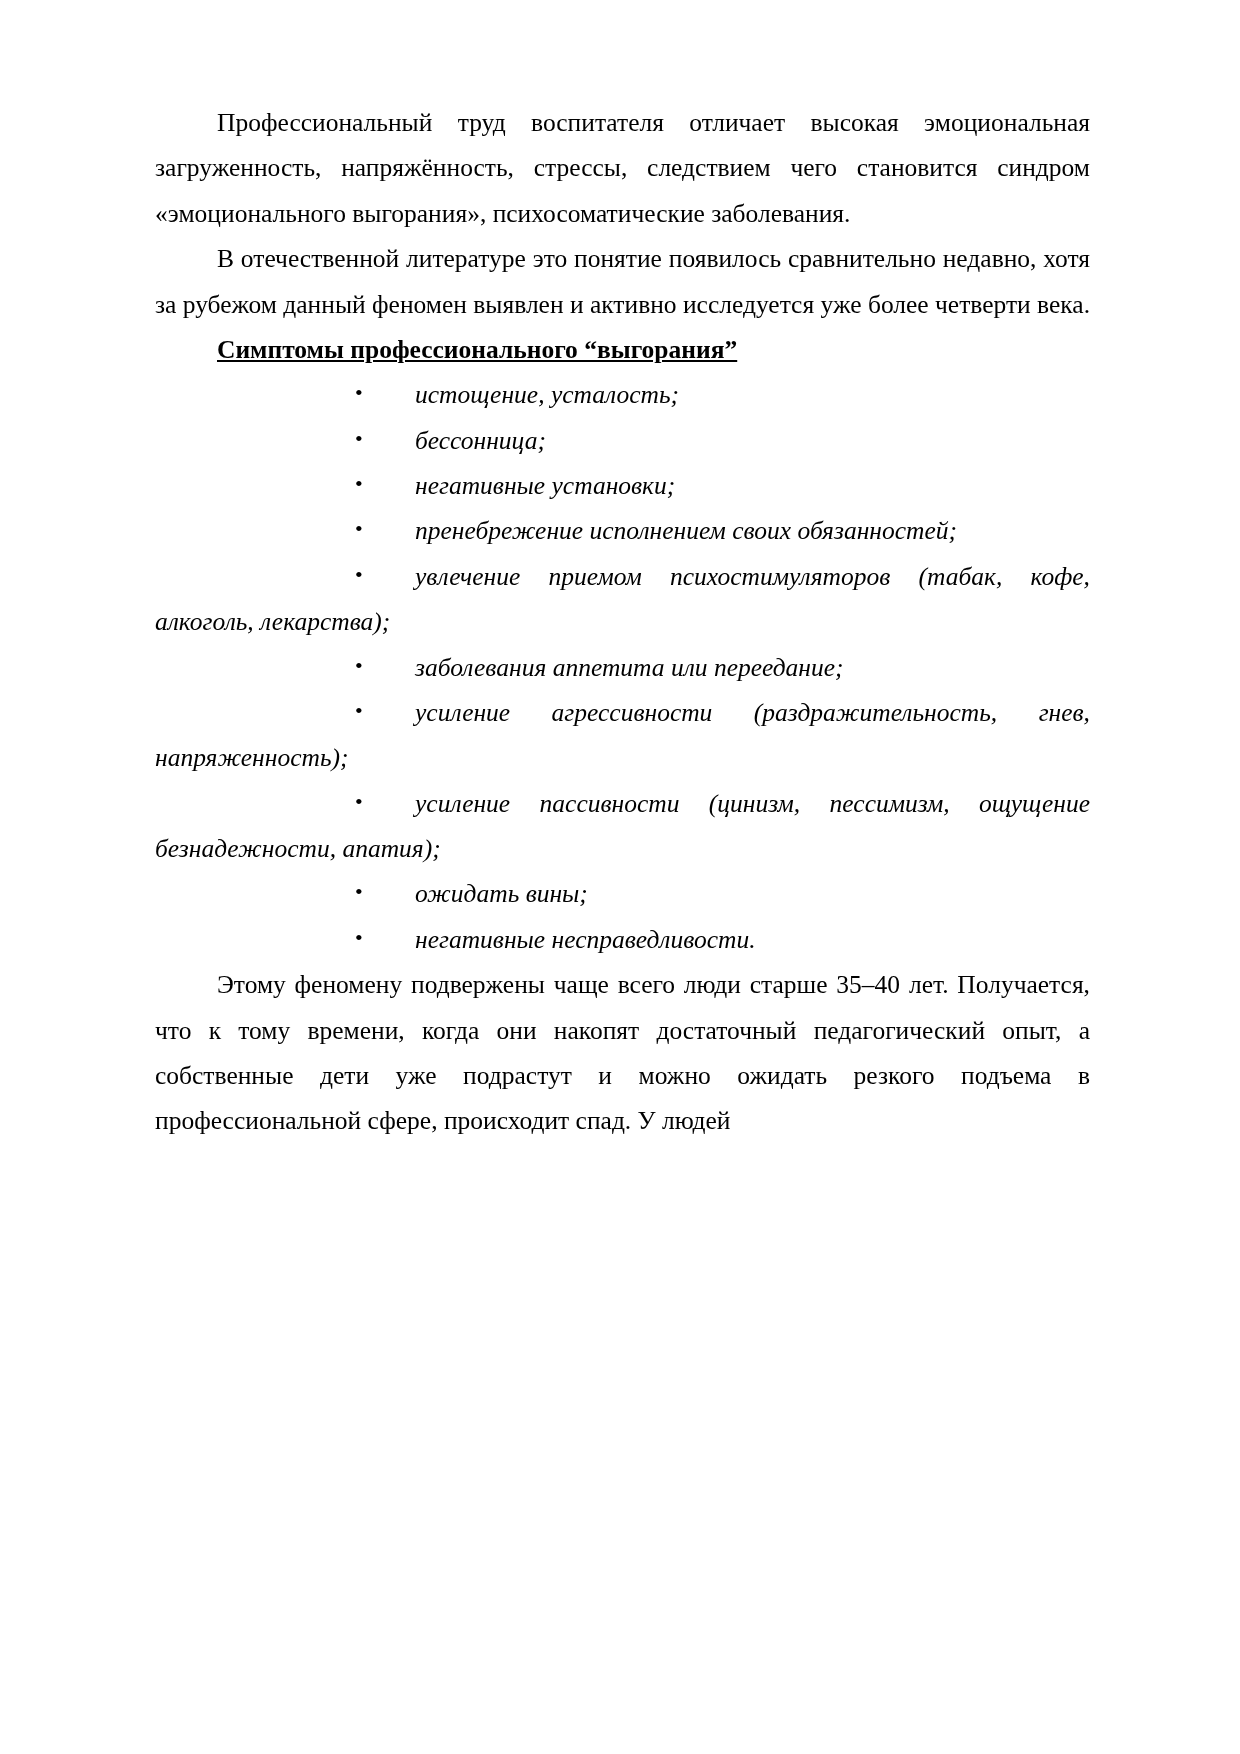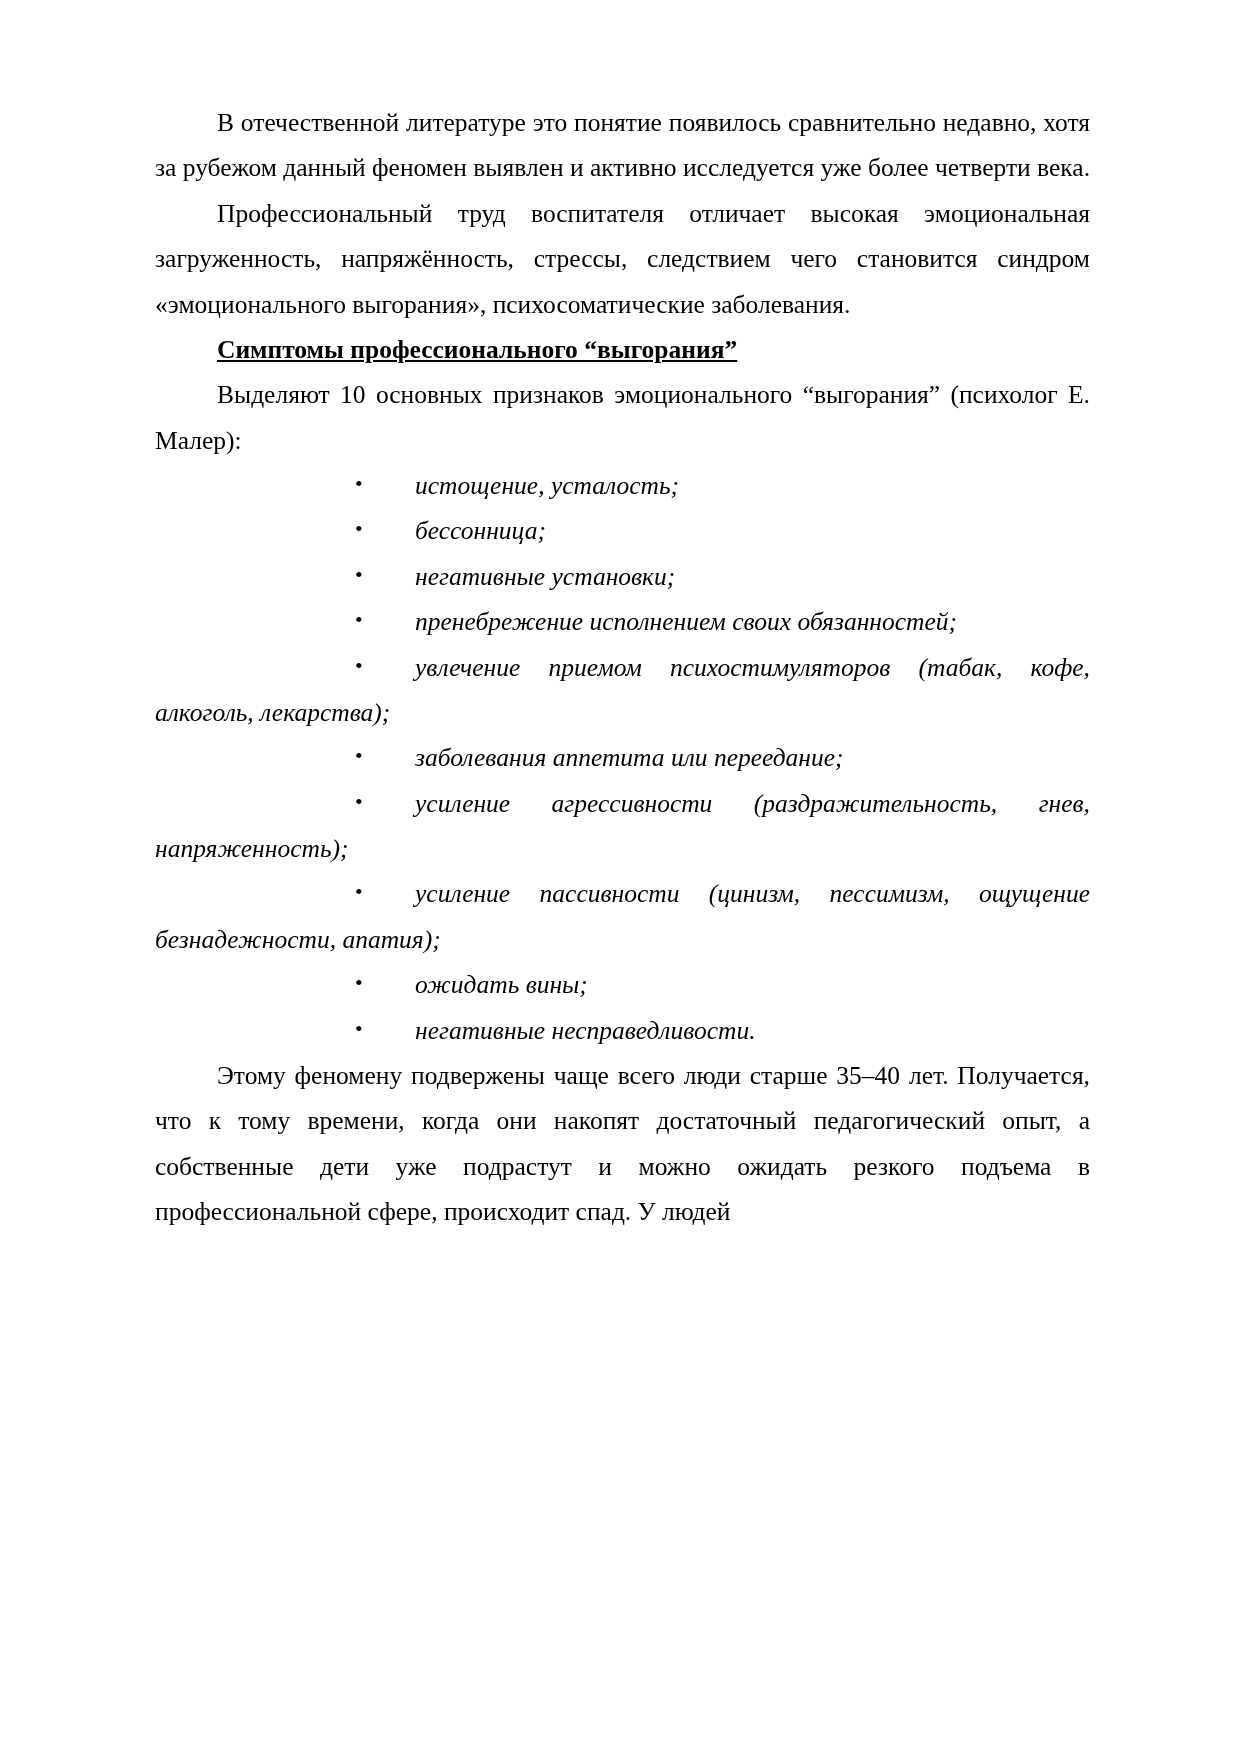--- a/index.html
+++ b/index.html
@@ -70,26 +70,25 @@
     padding-left: 0;
     text-indent: 260px;
   }
 </style>
 </head>
 <body>
 
 <div class="page">
   <div class="doc-body">
 
+    <p class="para">Профессиональный труд воспитателя отличает высокая эмоциональная загруженность, напряжённость, стрессы, следствием чего становится синдром «эмоционального выгорания», психосоматические заболевания.</p>
     <p class="para">В отечественной литературе это понятие появилось сравнительно недавно, хотя за рубежом данный феномен выявлен и активно исследуется уже более четверти века.</p>
-    <p class="para">Профессиональный труд воспитателя отличает высокая эмоциональная загруженность, напряжённость, стрессы, следствием чего становится синдром «эмоционального выгорания», психосоматические заболевания.</p>
 
     <p class="heading">Симптомы профессионального “выгорания”</p>
 
-    <p class="para">Выделяют 10 основных признаков эмоционального “выгорания” (психолог Е. Малер):</p>
 
     <ul class="symptom-list">
       <li>
         <span class="bullet">•</span>
         <span class="li-text"> истощение, усталость;</span>
       </li>
       <li>
         <span class="bullet">•</span>
         <span class="li-text">бессонница;</span>
       </li>

